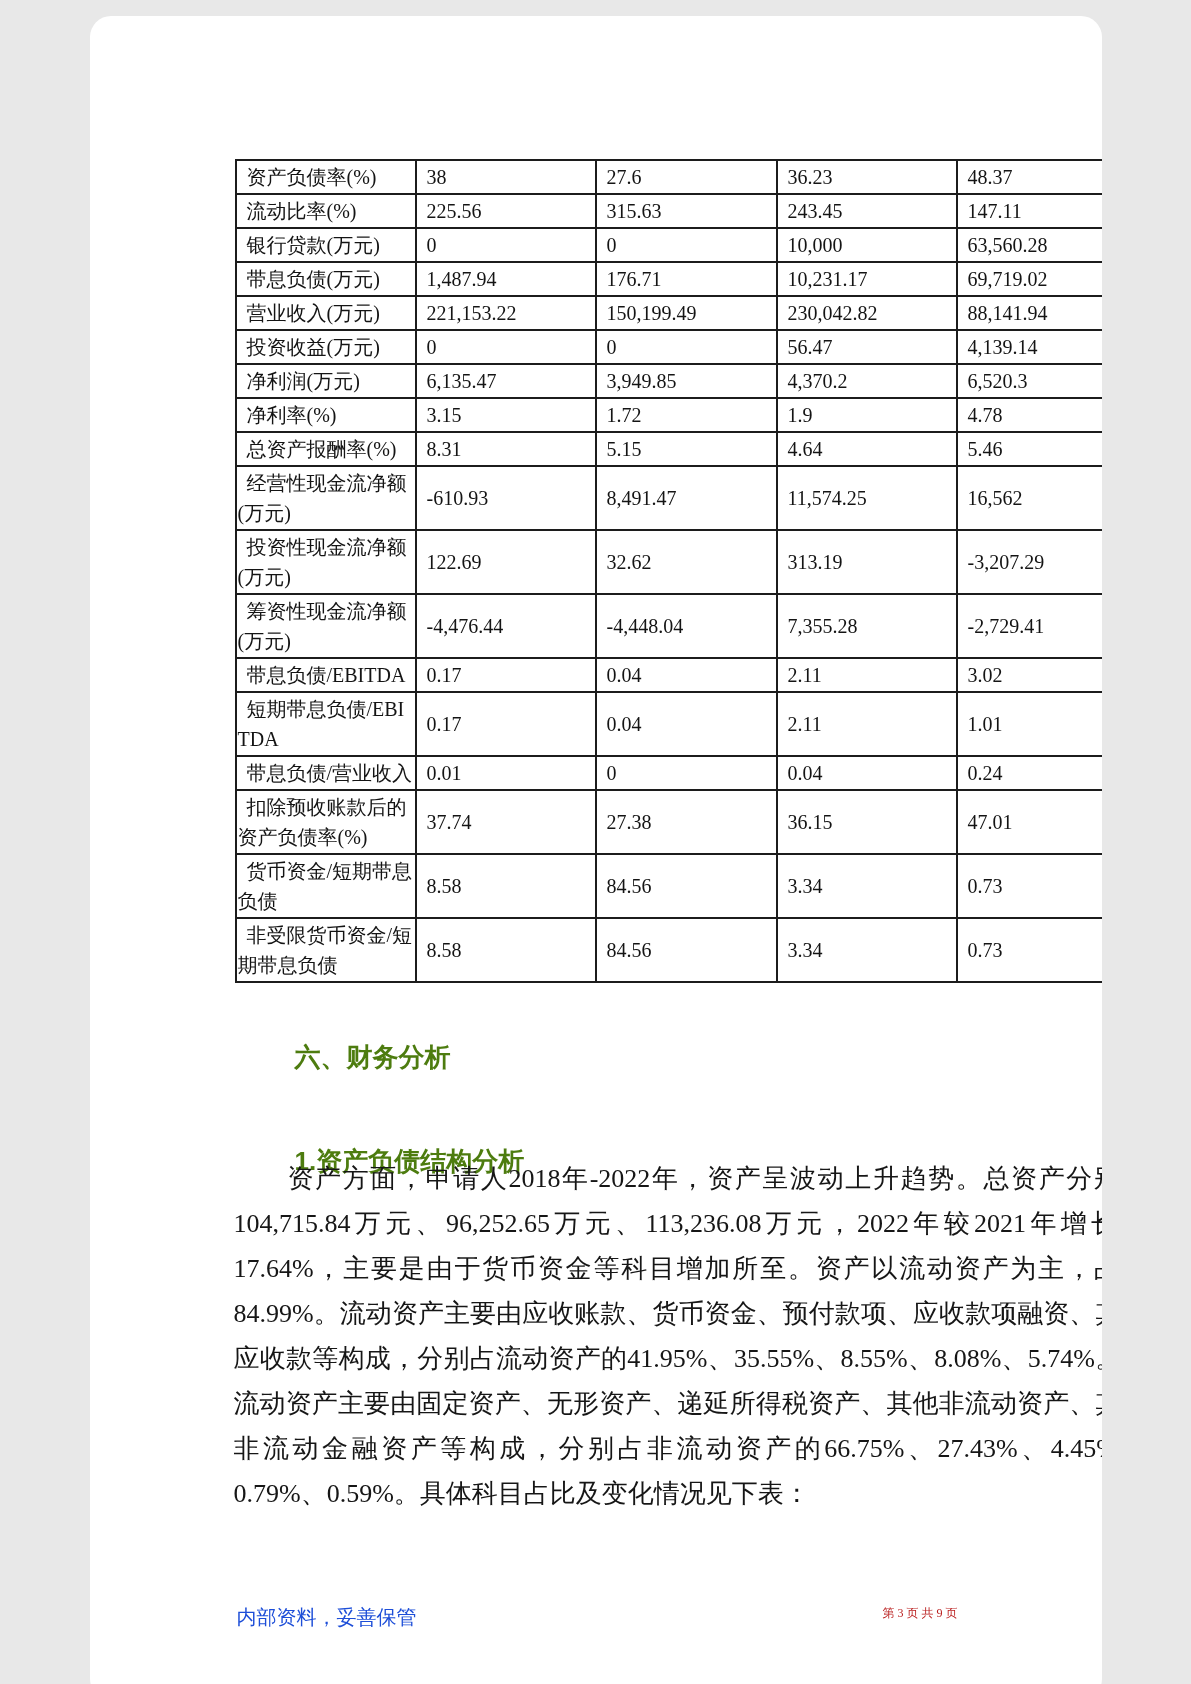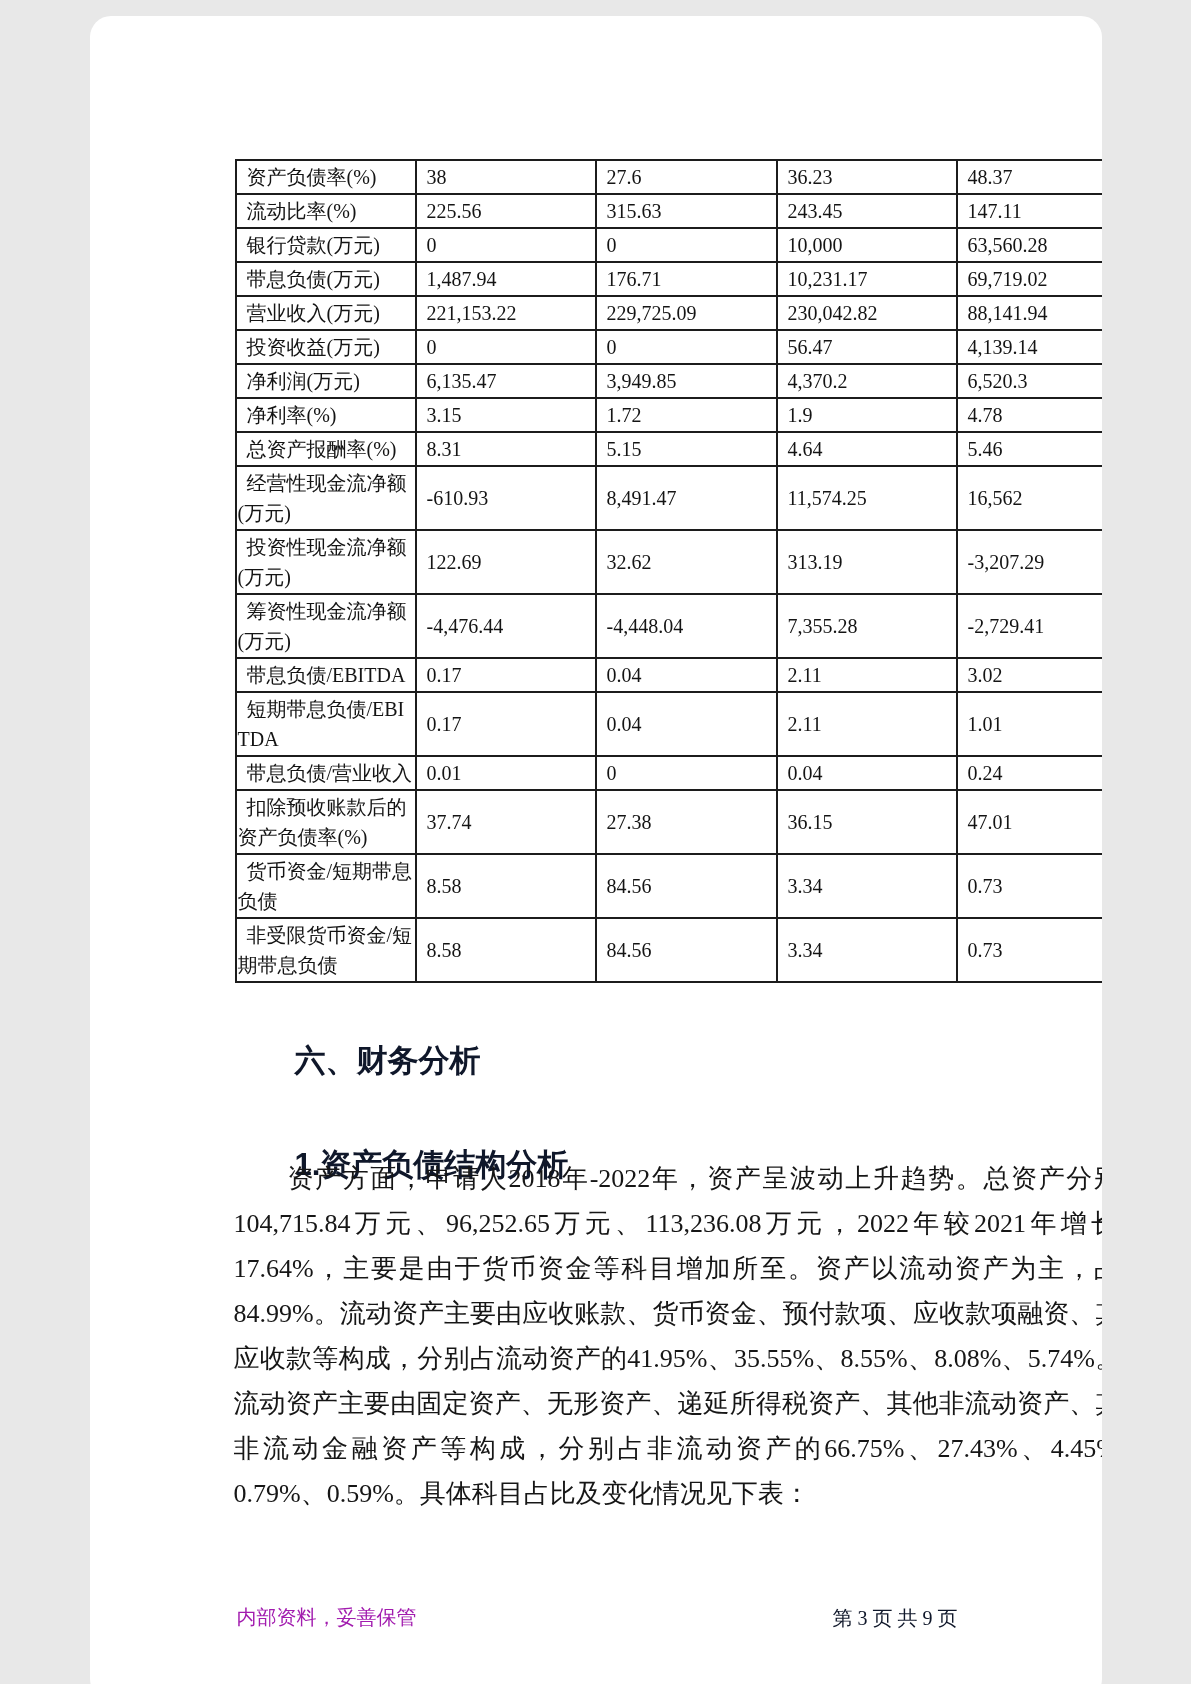--- a/index.html
+++ b/index.html
@@ -28,44 +28,44 @@
     word-break:break-all;
   }
   td.lbl{padding:1px 1px;text-indent:9px;}
   td.val{padding:1px 1px 1px 10px;}
   tr.single{height:34px;}
   tr.double{height:63px;}
   .h1,.h2{
     position:absolute;left:205px;
     font-family:"Liberation Sans", sans-serif;
     font-weight:bold;
-    font-size:31px;
-    color:#0f172a;
+    font-size:26px;
+    color:#4d7c0f;
     white-space:nowrap;
   }
   .h1{top:1024px;}
   .h2{top:1128px;}
   .para{
     position:absolute;left:144px;top:1140px;
     width:914px;
     font-size:26px;
     line-height:45px;
     text-align:justify;
     text-indent:54px;
     color:#161616;
   }
   .foot-left{
     position:absolute;left:147px;top:1588px;
     font-family:"Liberation Sans", sans-serif;
-    font-size:20px;color:#a21caf;
+    font-size:20px;color:#1d4ed8;
     white-space:nowrap;
   }
   .foot-right{
     position:absolute;right:144px;top:1589px;
-    font-size:20px;color:#0f172a;
+    font-size:12px;color:#b91c1c;
     white-space:nowrap;
     text-align:center;
   }
 </style>
 </head>
 <body>
 
 <div class="page">
 
   <table class="fin">
@@ -101,21 +101,21 @@
         <tr class="single">
           <td class="lbl">带息负债(万元)</td>
           <td class="val">1,487.94</td>
           <td class="val">176.71</td>
           <td class="val">10,231.17</td>
           <td class="val">69,719.02</td>
         </tr>
         <tr class="single">
           <td class="lbl">营业收入(万元)</td>
           <td class="val">221,153.22</td>
-          <td class="val">229,725.09</td>
+          <td class="val">150,199.49</td>
           <td class="val">230,042.82</td>
           <td class="val">88,141.94</td>
         </tr>
         <tr class="single">
           <td class="lbl">投资收益(万元)</td>
           <td class="val">0</td>
           <td class="val">0</td>
           <td class="val">56.47</td>
           <td class="val">4,139.14</td>
         </tr>

